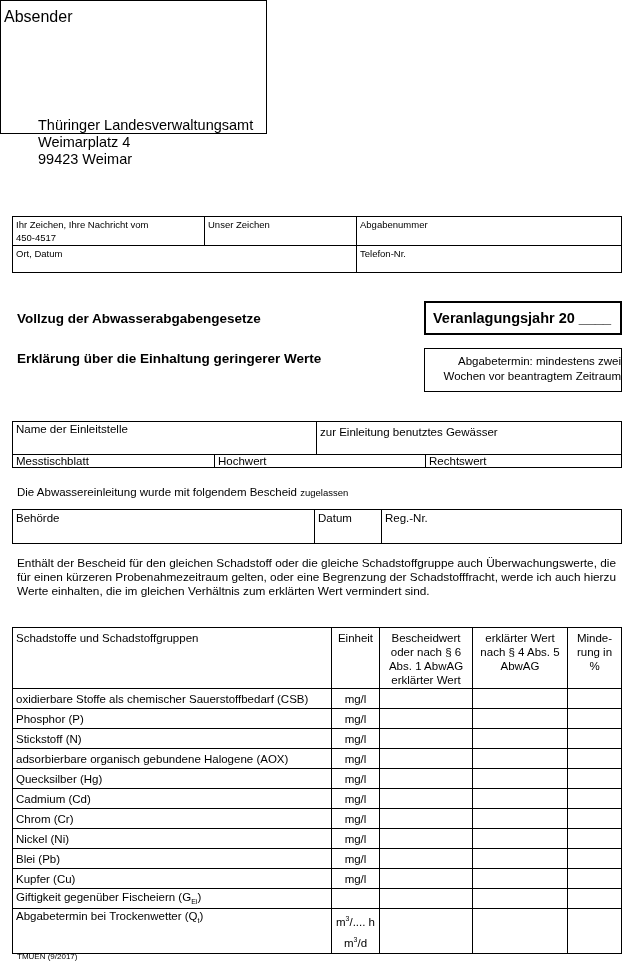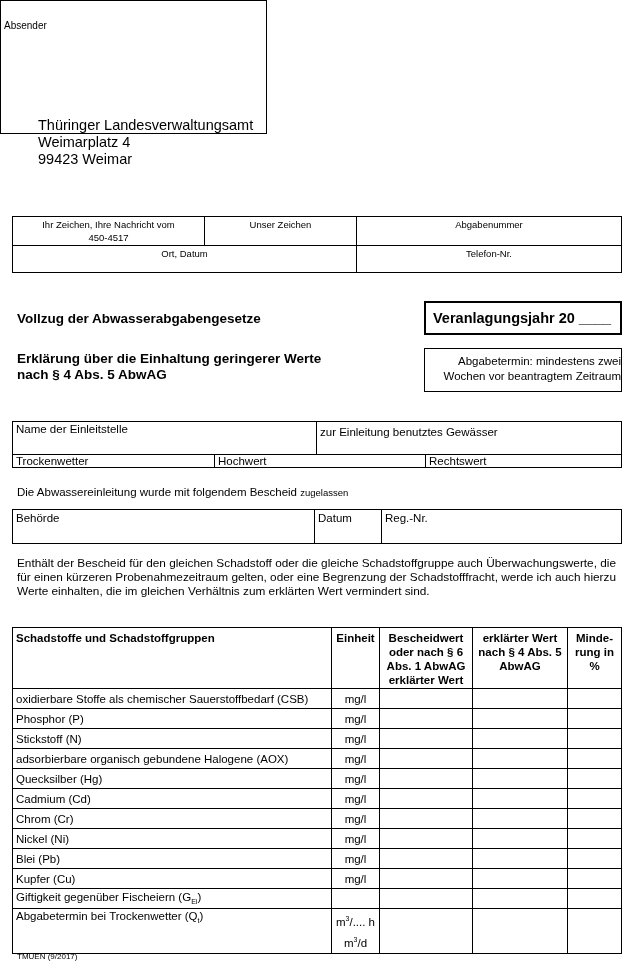--- a/index.html
+++ b/index.html
@@ -2,28 +2,28 @@
 <html><head>
 <meta charset="utf-8">
 <style>
   html, body { margin: 0; padding: 0; background: #ffffff; }
   body { width: 625px; height: 962px; position: relative; overflow: hidden;
          font-family: "Liberation Sans", sans-serif; color: #000; }
   .abs { position: absolute; }
 
   
   #absender { left: 357px; top: 2px; width: 265px; height: 132px; border: 1px solid #000; }
-  #absender span { position: absolute; left: 4px; top: 20px; font-size: 10px; }
+  #absender span { position: absolute; left: 4px; top: 8px; font-size: 16px; }
 
   
   #address { left: 38px; top: 117px; font-size: 14.5px; line-height: 17px; }
 
   
   table { border-collapse: collapse; }
-  #ref-table { position: absolute; left: 12px; top: 216px; width: 610px; font-size: 9.5px; text-align: center; }
+  #ref-table { position: absolute; left: 12px; top: 216px; width: 610px; font-size: 9.5px; }
   #ref-table td { border: 1px solid #000; vertical-align: top; padding: 2px 3px; }
   #ref-table tr.r1 td { height: 23px; }
   #ref-table tr.r2 td { height: 22px; }
 
   
   #title1 { left: 17px; top: 311px; font-size: 13.5px; font-weight: bold; }
   #jahr { left: 424px; top: 301px; width: 198px; height: 34px; border: 2px solid #000; box-sizing: border-box;
           font-size: 14.5px; font-weight: bold; padding: 7px 0 0 7px; }
   #title2 { left: 17px; top: 351px; font-size: 13.5px; font-weight: bold; line-height: 16px; }
   #termin { left: 424px; top: 348px; width: 198px; height: 44px; border: 1px solid #000; box-sizing: border-box;
@@ -40,21 +40,21 @@
   #behoerde-table td { border: 1px solid #000; vertical-align: top; padding: 2px 3px; height: 29px; }
 
   
   #decl { left: 17px; top: 556px; width: 605px; font-size: 11.8px; line-height: 14px; }
   .inline-field { display: inline-block; width: 76px; height: 16px; border: 1px solid #000; vertical-align: -3px; margin: 0 5px; }
   #line1 { white-space: nowrap; }
 
   
   #main-table { position: absolute; left: 12px; top: 627px; width: 610px; font-size: 11.5px; }
   #main-table td, #main-table th { border: 1px solid #000; padding: 1px 3px; }
-  #main-table th { font-weight: bold; vertical-align: top; text-align: center; line-height: 14px; padding-top: 3px; height: 56px; }
+  #main-table th { font-weight: normal; vertical-align: top; text-align: center; line-height: 14px; padding-top: 3px; height: 56px; }
   #main-table th.left { text-align: left; }
   #main-table td { height: 17px; }
   #main-table td.unit { text-align: center; margin-top: 27px; }
   #main-table tr.last td { height: 34px; vertical-align: top; }
   .unit-stack { line-height: 18px; }
   sub { font-size: 7px; }
   sup { font-size: 7px; }
 
   #footer { left: 17px; top: 952px; font-size: 8px; }
 </style>
@@ -94,40 +94,39 @@
     </td>
   </tr>
 </tbody>
   </table>
 
 <div id="title1" class="abs">Vollzug der Abwasserabgabengesetze</div>
 <div id="jahr" class="abs">Veranlagungsjahr 20 ____</div>
 
 <div id="title2" class="abs">
   <div>Erklärung über die Einhaltung geringerer Werte</div>
-  <div>nach § 4 Abs. 5 AbwAG</div>
 </div>
 <div id="termin" class="abs">
   <div>Abgabetermin: mindestens zwei</div>
   <div>Wochen vor beantragtem Zeitraum</div>
 </div>
 
 <table id="einl-table">
   <tbody>
       <tr>
     <td colspan="2" style="height:30px">
       <span>Name der Einleitstelle</span>
     </td>
     <td colspan="2" style="padding-top:4px">
       <span>zur Einleitung benutztes Gewässer</span>
     </td>
   </tr>
   <tr>
     <td style="width:193px;height:12px;padding:0 3px;vertical-align:bottom">
-      <span>Trockenwetter</span>
+      <span>Messtischblatt</span>
     </td>
     <td colspan="2" style="padding:0 3px;vertical-align:bottom">
       <span>Hochwert</span>
     </td>
     <td style="width:187px;padding:0 3px;vertical-align:bottom">
       <span>Rechtswert</span>
     </td>
   </tr>
   <tr style="visibility:collapse">
         <td style="width:193px"></td>

